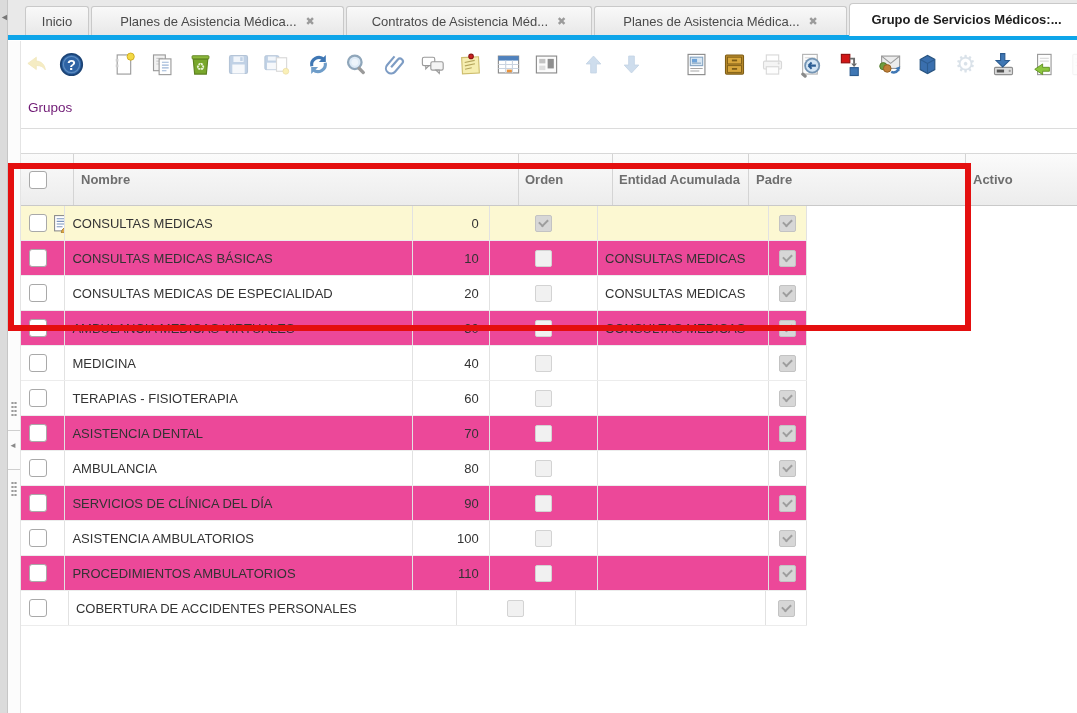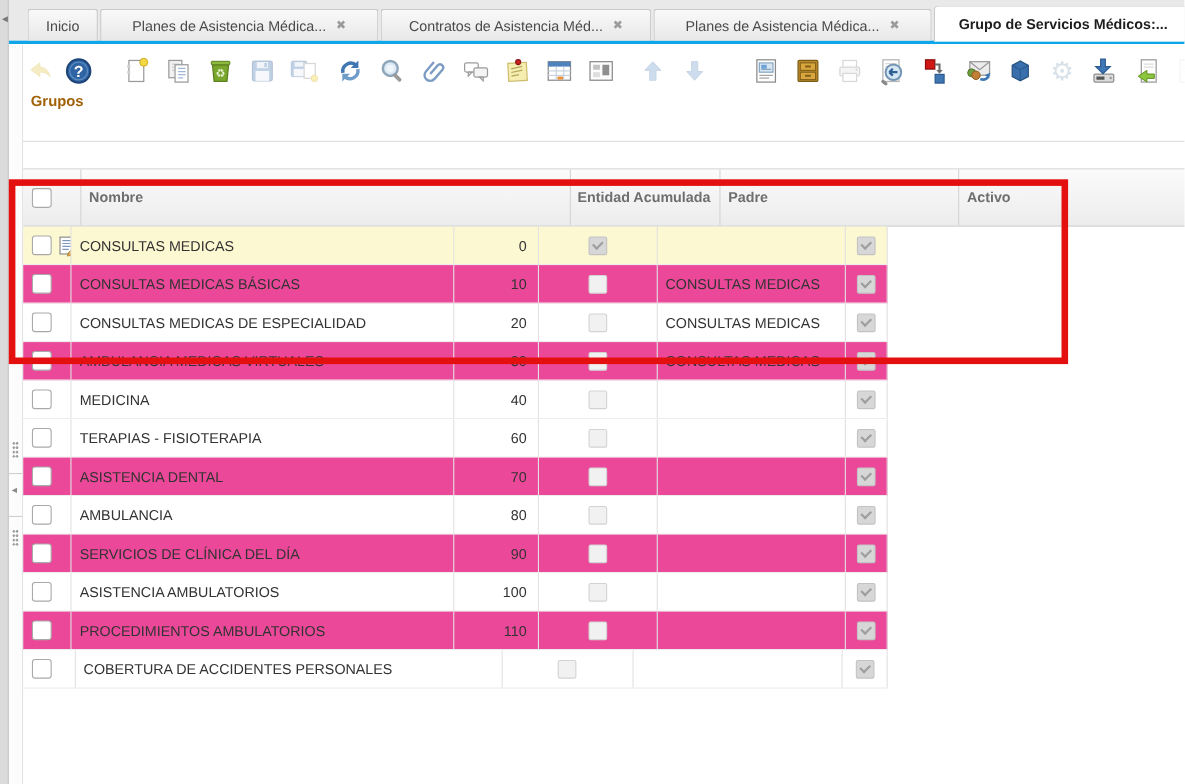--- a/index.html
+++ b/index.html
@@ -12,37 +12,37 @@
   .splitter{position:absolute;left:8px;top:41px;bottom:0;width:12px;background:#fcfcfc;border-right:1px solid #e4e4e4;z-index:5;}
   .splitter .sep{position:absolute;left:0;right:0;height:1px;background:#cfcfcf;}
   .sep1{top:389px;} .sep2{top:428px;}
   .dots{position:absolute;left:3px;width:6px;height:15px;
         background-image:radial-gradient(circle,#9a9a9a 1px,transparent 1.3px);background-size:3px 4px;}
   .dots1{top:360px;} .dots2{top:440px;}
   .tri{position:absolute;left:1px;top:401px;font-size:8px;color:#8a8a8a;line-height:1;}
 
   
   .tabbar{position:absolute;left:7px;right:0;top:0;height:40px;background:#e9e9e9;
-          border-bottom:3px solid #0ea5e9;display:flex;align-items:flex-end;padding-left:18px;box-sizing:border-box;z-index:3;}
+          border-bottom:5px solid #0ea5e9;display:flex;align-items:flex-end;padding-left:18px;box-sizing:border-box;z-index:3;}
   .tab{flex:none;height:29px;margin-right:2px;background:linear-gradient(#f9f9f9,#e8e8e8);
        border:1px solid #c9c9c9;border-bottom:none;border-radius:3px 3px 0 0;display:flex;align-items:center;
        justify-content:center;gap:9px;color:#4a4a4a;box-sizing:border-box;padding:0 8px;cursor:default;}
   .tab .close{color:#9b9b9b;font-size:11px;font-weight:bold;line-height:1;}
   .tab.active{height:33px;background:#fff;font-weight:bold;color:#1d1d1d;position:relative;z-index:4;
               margin-bottom:-1px;border-bottom:1px solid #fff;border-right:none;border-radius:4px 0 0 0;}
   .t0{width:64px;} .t1{width:253px;} .t2{width:246px;} .t3{width:253px;} .t4{width:234px;}
 
   
   .toolbar{position:absolute;left:20px;top:41px;right:0;height:47px;display:flex;align-items:center;gap:11px;overflow:hidden;}
   .tb-icon{width:27px;height:27px;flex:none;}
   .tb-icon svg{width:27px;height:27px;display:block;}
   .tb-icon.disabled{opacity:.38;}
 
   
-  .section-title{position:absolute;left:28px;top:84px;font-weight:bold;color:#a16207;font-size:13.5px;}
+  .section-title{position:absolute;left:28px;top:100px;font-weight:normal;color:#701a75;font-size:13.5px;}
   .divider{position:absolute;left:20px;right:0;top:128px;height:1px;background:#dcdcdc;}
 
   
   .grid{position:absolute;left:20px;top:153px;width:1057px;border-left:1px solid #e2e2e2;}
   .g-header{display:flex;height:53px;box-sizing:border-box;background:linear-gradient(#fbfbfb,#ececec);
             border-top:1px solid #d8d8d8;border-bottom:1px solid #c9c9c9;color:#6e6e6e;font-weight:bold;}
   .g-row{display:flex;width:786px;height:35px;box-sizing:border-box;border-bottom:1px solid #ececec;background:#fff;}
   .g-row.alt{background:#ec4899;}
   .g-row.selected{background:#fcf8d2;}
   .cell{display:flex;align-items:center;padding:0 6px;box-sizing:border-box;border-right:1px solid #e2e2e2;
@@ -314,20 +314,21 @@
 
   <div class="section-title">Grupos</div>
   <div class="divider"></div>
 
   <div class="grid">
     <div class="g-header">
       <div class="cell c0">
         <div class="cb"></div>
       </div>
       <div class="cell c1">Nombre</div>
+      <div class="cell c2">Orden</div>
       <div class="cell c3">Entidad Acumulada</div>
       <div class="cell c4">Padre</div>
       <div class="cell c5">Activo</div>
       <div class="cell c6"></div>
     </div>
     <div id="tbody">
         <div class="g-row selected">
           <div class="cell c0">
             <div class="cb"></div>
             <span class="edit-ic">

